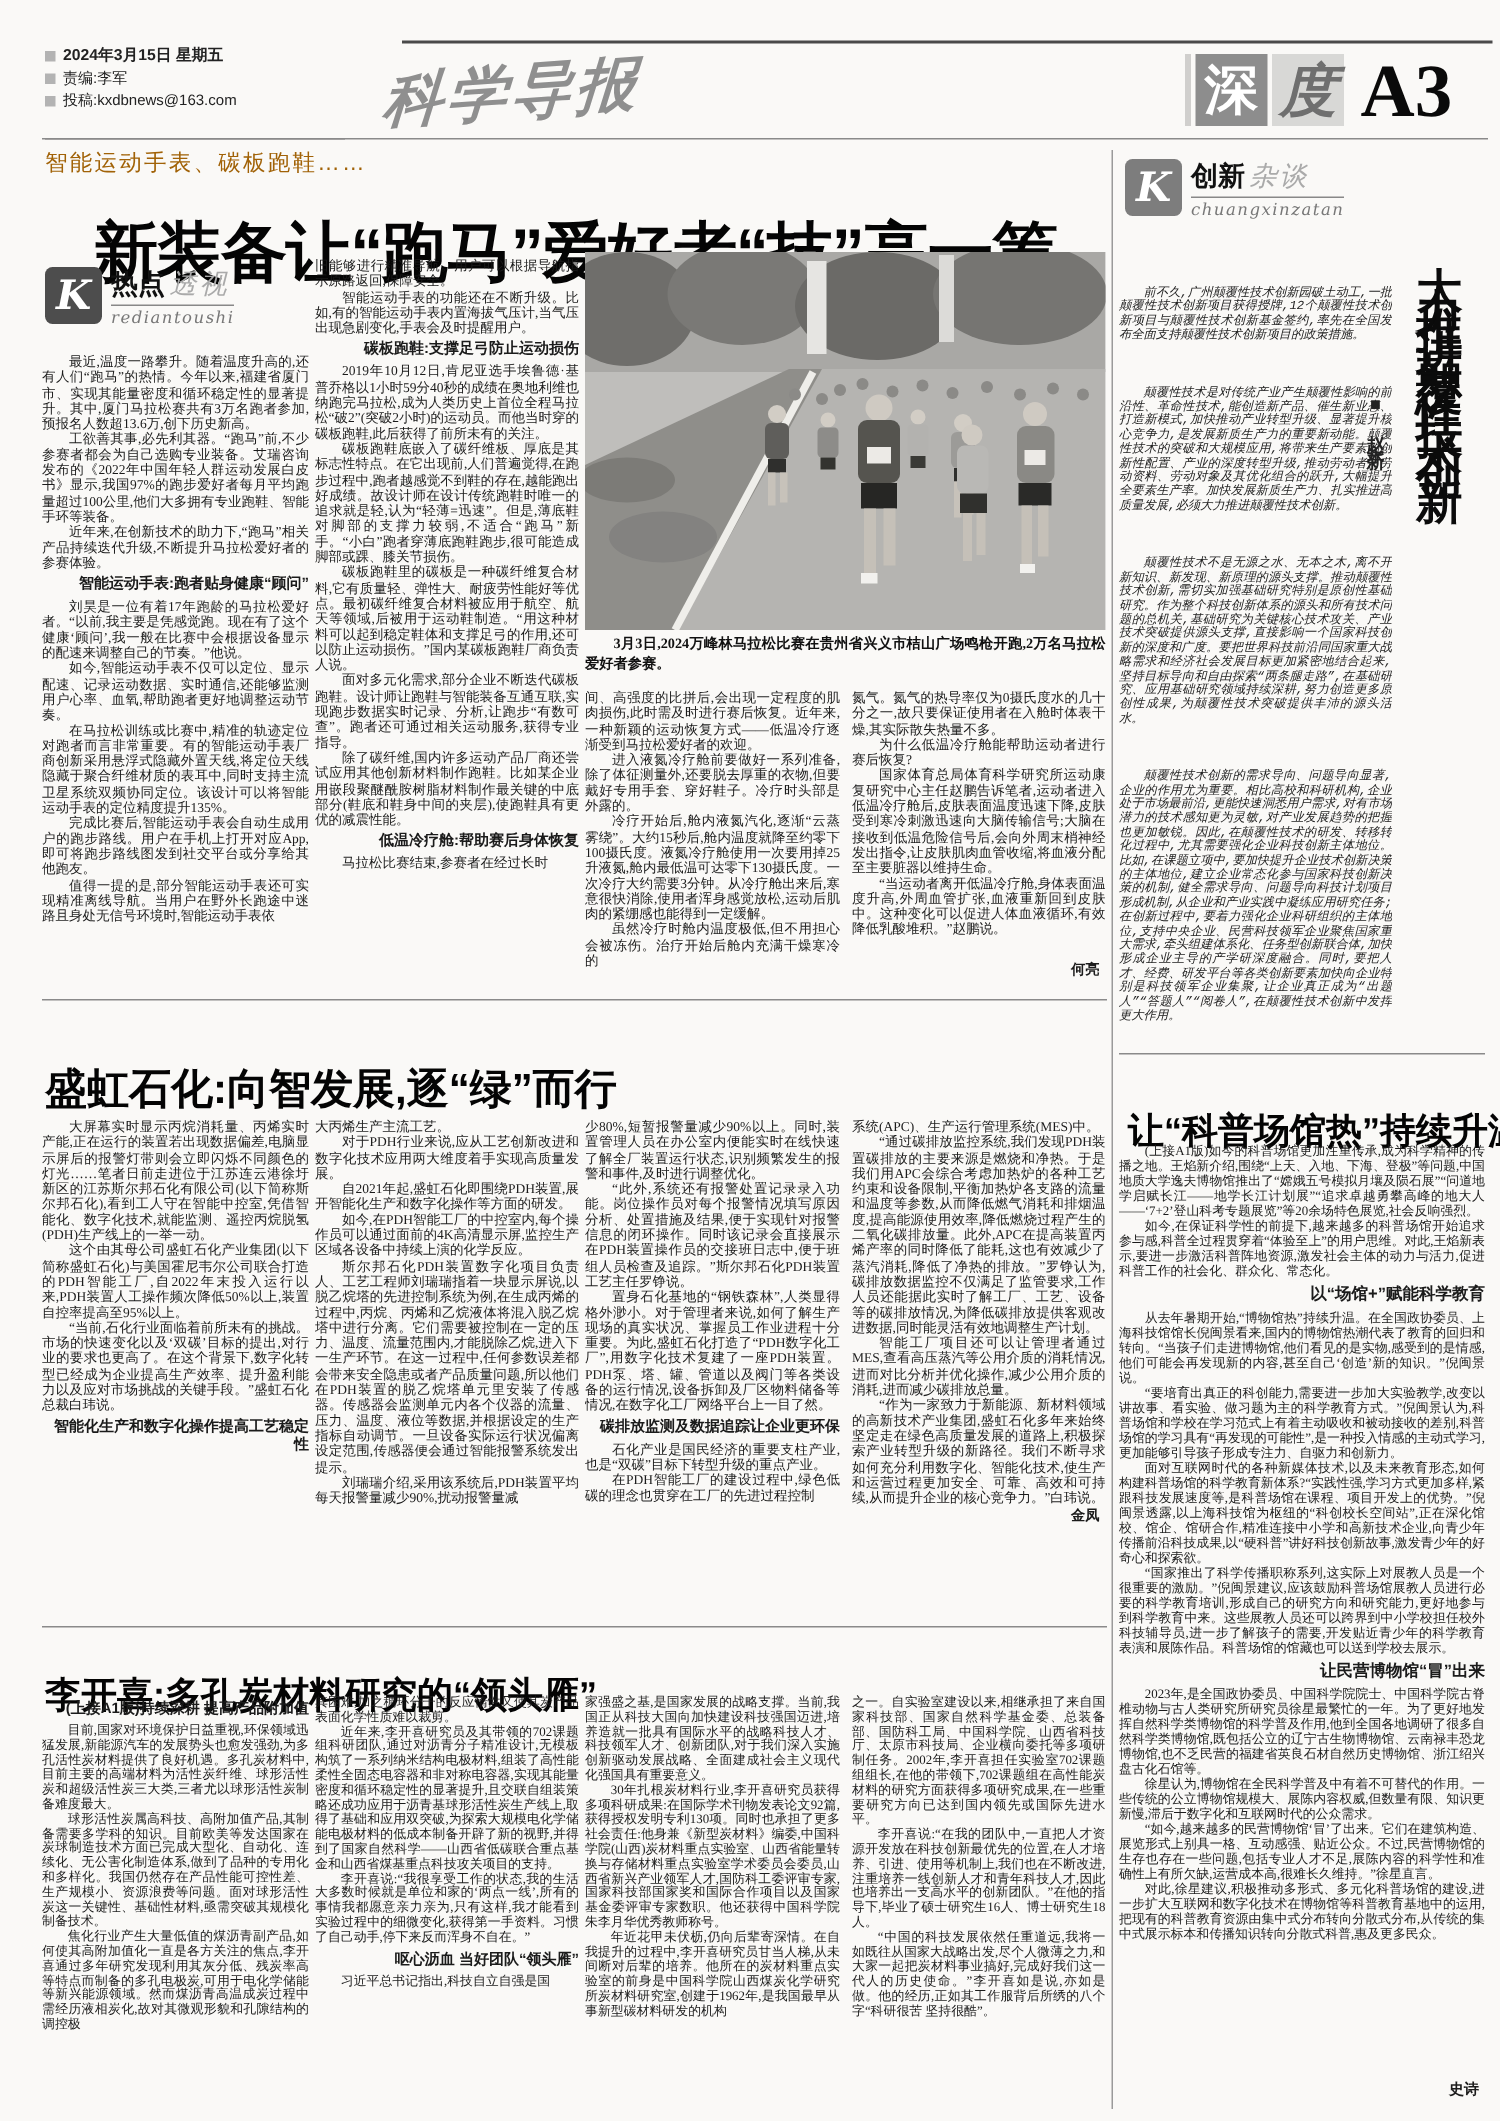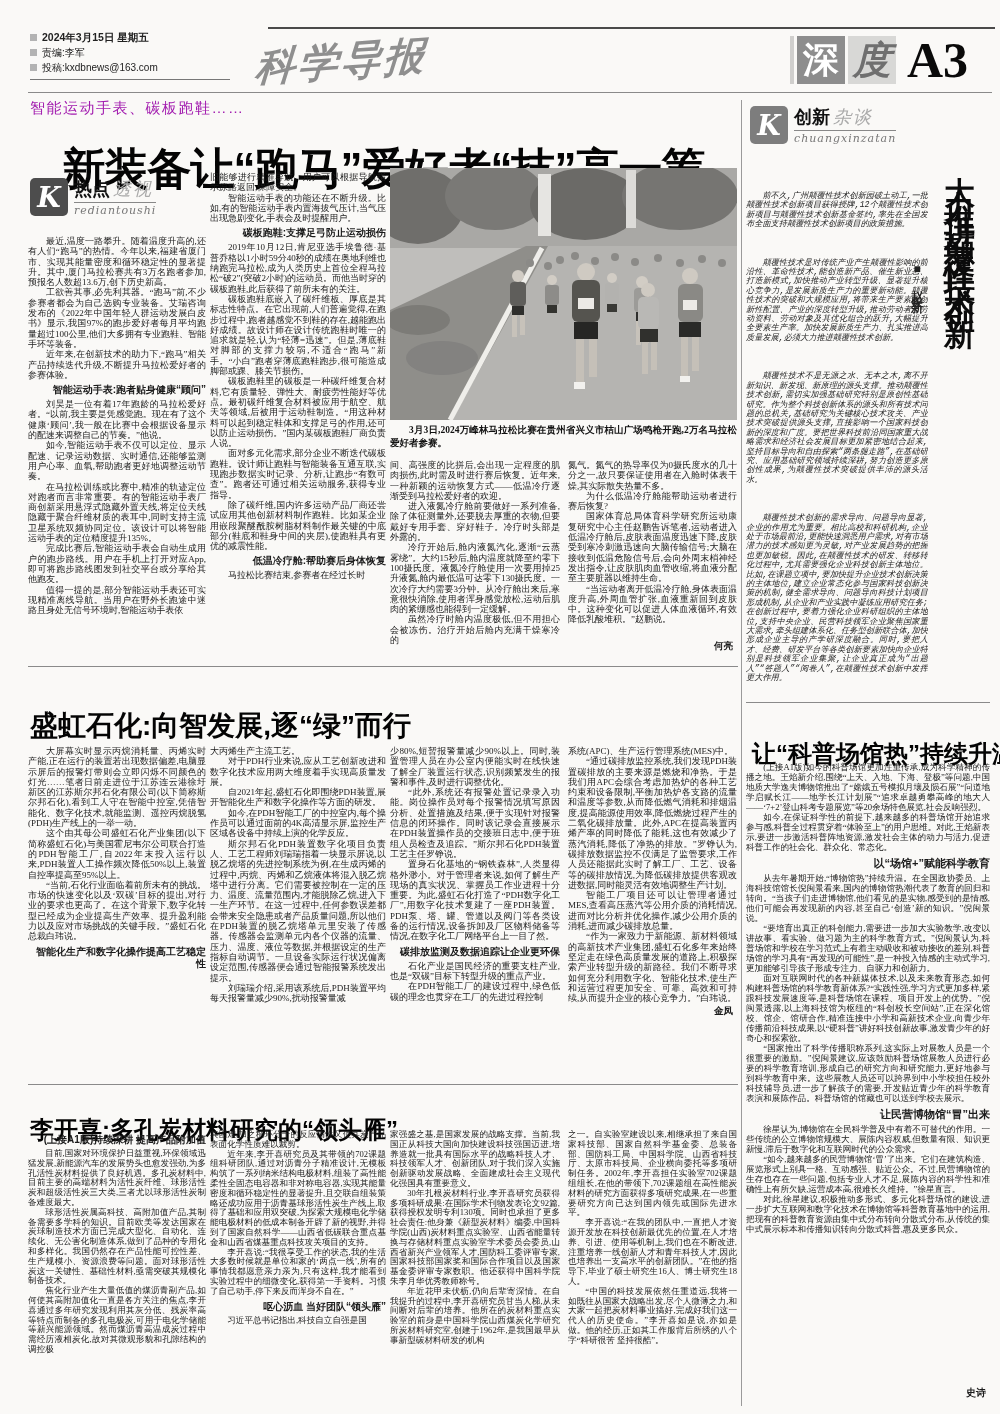--- a/index.html
+++ b/index.html
@@ -2,36 +2,36 @@
 <html><head>
 <meta charset="utf-8">
 <style>
   html,body{margin:0;padding:0;background:#e8e6e2;}
   .page{position:relative;width:1000px;height:1414px;margin:0 auto;background:#faf9f7;
         font-family:"Liberation Serif","DejaVu Serif",serif;color:#1c1c1c;overflow:hidden;}
   .hrule{position:absolute;height:1px;background:#8a8a8a;}
   .vrule{position:absolute;width:1px;background:#9a9a9a;}
 
   
-  .hdr-left{position:absolute;left:30px;top:30px;width:200px;border-bottom:1px solid #777;padding-bottom:4px;}
+  .hdr-left{position:absolute;left:30px;top:30px;width:200px;border-bottom:1px solid #777;padding-bottom:17px;}
   .hdr-row{font-size:10px;line-height:15px;color:#222;display:flex;align-items:center;gap:5px;
            font-family:"Liberation Sans",sans-serif;}
   .hdr-row.first{font-weight:bold;font-size:10.5px;}
   .sq{width:7px;height:7px;background:#b3b3b3;display:inline-block;flex:0 0 auto;}
   .masthead{position:absolute;left:255px;top:34px;font-family:"DejaVu Serif",serif;font-style:italic;
             font-weight:bold;font-size:40px;color:#8f8f8f;transform:rotate(-4deg) skewX(-8deg);letter-spacing:3px;}
   .topline{position:absolute;left:268px;top:27px;width:727px;height:2px;background:#4a4a4a;}
   .section-badge{position:absolute;left:790px;top:36px;display:flex;align-items:center;gap:3px;}
   .sb-bar{width:4px;height:48px;background:#d0cfcd;}
   .sb-dark{width:48px;height:48px;background:#8d8d8d;color:#fff;font-family:"Liberation Sans",sans-serif;
            font-weight:bold;font-size:36px;display:flex;align-items:center;justify-content:center;}
   .sb-light{width:48px;height:48px;background:#d8d8d6;color:#6f6f6f;font-family:"DejaVu Serif",serif;
             font-style:italic;font-weight:bold;font-size:38px;display:flex;align-items:center;justify-content:center;}
   .sb-page{font-family:"Liberation Serif",serif;font-weight:bold;font-size:50px;color:#0a0a0a;margin-left:8px;line-height:48px;}
-  .kicker{position:absolute;left:30px;top:99px;font-size:15px;color:#a21caf;
+  .kicker{position:absolute;left:30px;top:99px;font-size:15px;color:#a16207;
           font-family:"Liberation Sans",sans-serif;letter-spacing:1.5px;}
 
   
   .headline-main{position:absolute;left:28px;top:113px;width:710px;text-align:center;white-space:nowrap;
                  font-family:"Liberation Sans",sans-serif;font-weight:900;font-size:44px;line-height:54px;
                  color:#040404;letter-spacing:-1px;}
   .headline-petro{position:absolute;left:30px;top:684px;white-space:nowrap;font-family:"Liberation Sans",sans-serif;
                   font-weight:900;font-size:28px;color:#040404;}
   .headline-li{position:absolute;left:30px;top:1094px;white-space:nowrap;font-family:"Liberation Sans",sans-serif;
                font-weight:900;font-size:24px;color:#040404;}
@@ -324,19 +324,20 @@
   <h2 class="headline-kepu">让“科普场馆热”持续升温</h2>
   <div class="col kepu-body" style="left:746px;top:762px;width:244px;height:622px;">
       <div class="blk blk-p">(上接A1版)如今的科普场馆更加注重传承,成为科学精神的传播之地。王焰新介绍,围绕“上天、入地、下海、登极”等问题,中国地质大学逸夫博物馆推出了“嫦娥五号模拟月壤及陨石展”“问道地学启赋长江——地学长江计划展”“追求卓越勇攀高峰的地大人——‘7+2’登山科考专题展览”等20余场特色展览,社会反响强烈。</div>
       <div class="blk blk-p">如今,在保证科学性的前提下,越来越多的科普场馆开始追求参与感,科普全过程贯穿着“体验至上”的用户思维。对此,王焰新表示,要进一步激活科普阵地资源,激发社会主体的动力与活力,促进科普工作的社会化、群众化、常态化。</div>
       <div class="blk blk-h">以“场馆+”赋能科学教育</div>
       <div class="blk blk-p">从去年暑期开始,“博物馆热”持续升温。在全国政协委员、上海科技馆馆长倪闽景看来,国内的博物馆热潮代表了教育的回归和转向。“当孩子们走进博物馆,他们看见的是实物,感受到的是情感,他们可能会再发现新的内容,甚至自己‘创造’新的知识。”倪闽景说。</div>
       <div class="blk blk-p">“要培育出真正的科创能力,需要进一步加大实验教学,改变以讲故事、看实验、做习题为主的科学教育方式。”倪闽景认为,科普场馆和学校在学习范式上有着主动吸收和被动接收的差别,科普场馆的学习具有“再发现的可能性”,是一种投入情感的主动式学习,更加能够引导孩子形成专注力、自驱力和创新力。</div>
       <div class="blk blk-p">面对互联网时代的各种新媒体技术,以及未来教育形态,如何构建科普场馆的科学教育新体系?“实践性强,学习方式更加多样,紧跟科技发展速度等,是科普场馆在课程、项目开发上的优势。”倪闽景透露,以上海科技馆为枢纽的“科创校长空间站”,正在深化馆校、馆企、馆研合作,精准连接中小学和高新技术企业,向青少年传播前沿科技成果,以“硬科普”讲好科技创新故事,激发青少年的好奇心和探索欲。</div>
       <div class="blk blk-p">“国家推出了科学传播职称系列,这实际上对展教人员是一个很重要的激励。”倪闽景建议,应该鼓励科普场馆展教人员进行必要的科学教育培训,形成自己的研究方向和研究能力,更好地参与到科学教育中来。这些展教人员还可以跨界到中小学校担任校外科技辅导员,进一步了解孩子的需要,开发贴近青少年的科学教育表演和展陈作品。科普场馆的馆藏也可以送到学校去展示。</div>
       <div class="blk blk-h">让民营博物馆“冒”出来</div>
+      <div class="blk blk-p">2023年,是全国政协委员、中国科学院院士、中国科学院古脊椎动物与古人类研究所研究员徐星最繁忙的一年。为了更好地发挥自然科学类博物馆的科学普及作用,他到全国各地调研了很多自然科学类博物馆,既包括公立的辽宁古生物博物馆、云南禄丰恐龙博物馆,也不乏民营的福建省英良石材自然历史博物馆、浙江绍兴盘古化石馆等。</div>
       <div class="blk blk-p">徐星认为,博物馆在全民科学普及中有着不可替代的作用。一些传统的公立博物馆规模大、展陈内容权威,但数量有限、知识更新慢,滞后于数字化和互联网时代的公众需求。</div>
       <div class="blk blk-p">“如今,越来越多的民营博物馆‘冒’了出来。它们在建筑构造、展览形式上别具一格、互动感强、贴近公众。不过,民营博物馆的生存也存在一些问题,包括专业人才不足,展陈内容的科学性和准确性上有所欠缺,运营成本高,很难长久维持。”徐星直言。</div>
       <div class="blk blk-p">对此,徐星建议,积极推动多形式、多元化科普场馆的建设,进一步扩大互联网和数字化技术在博物馆等科普教育基地中的运用,把现有的科普教育资源由集中式分布转向分散式分布,从传统的集中式展示标本和传播知识转向分散式科普,惠及更多民众。</div>
     </div>
   <div class="byline-abs" style="left:748px;top:1386px;width:238px;font-size:10px;">史诗</div>
 
 </div>
 
 </body></html>

